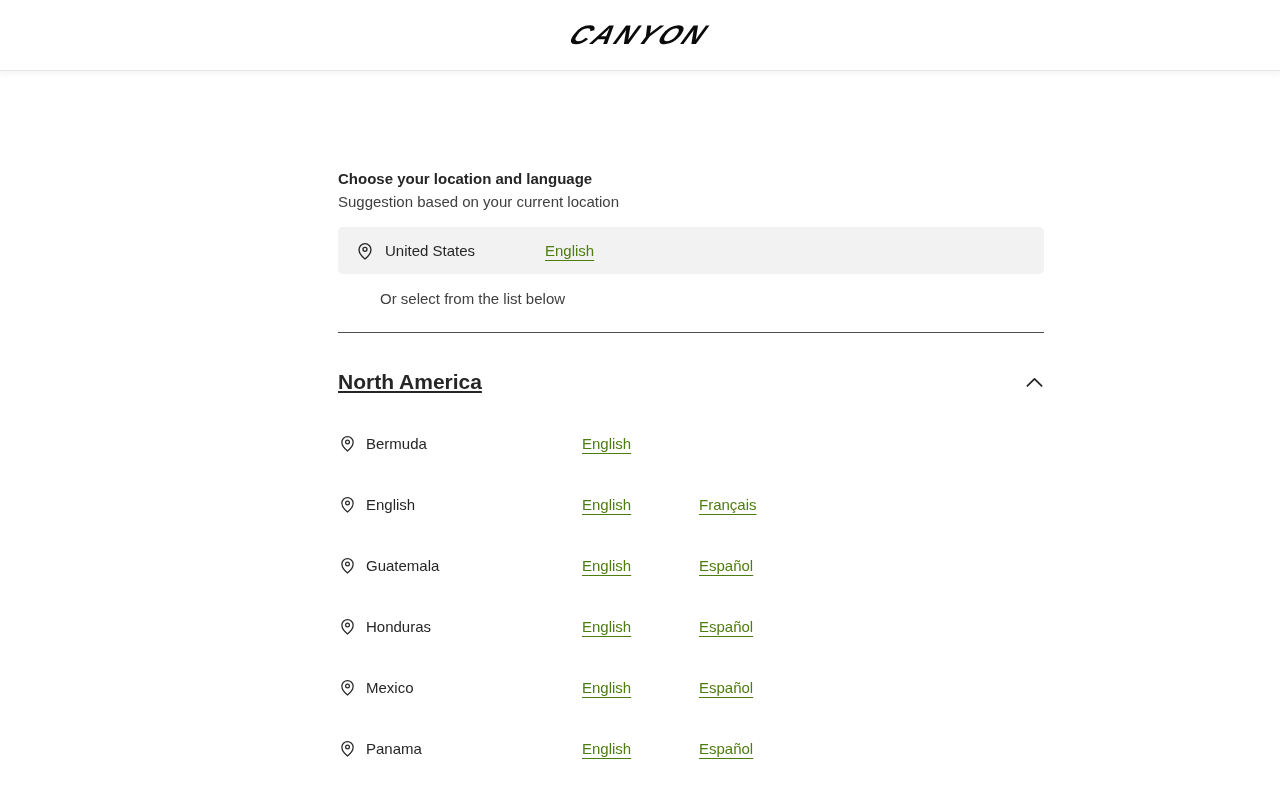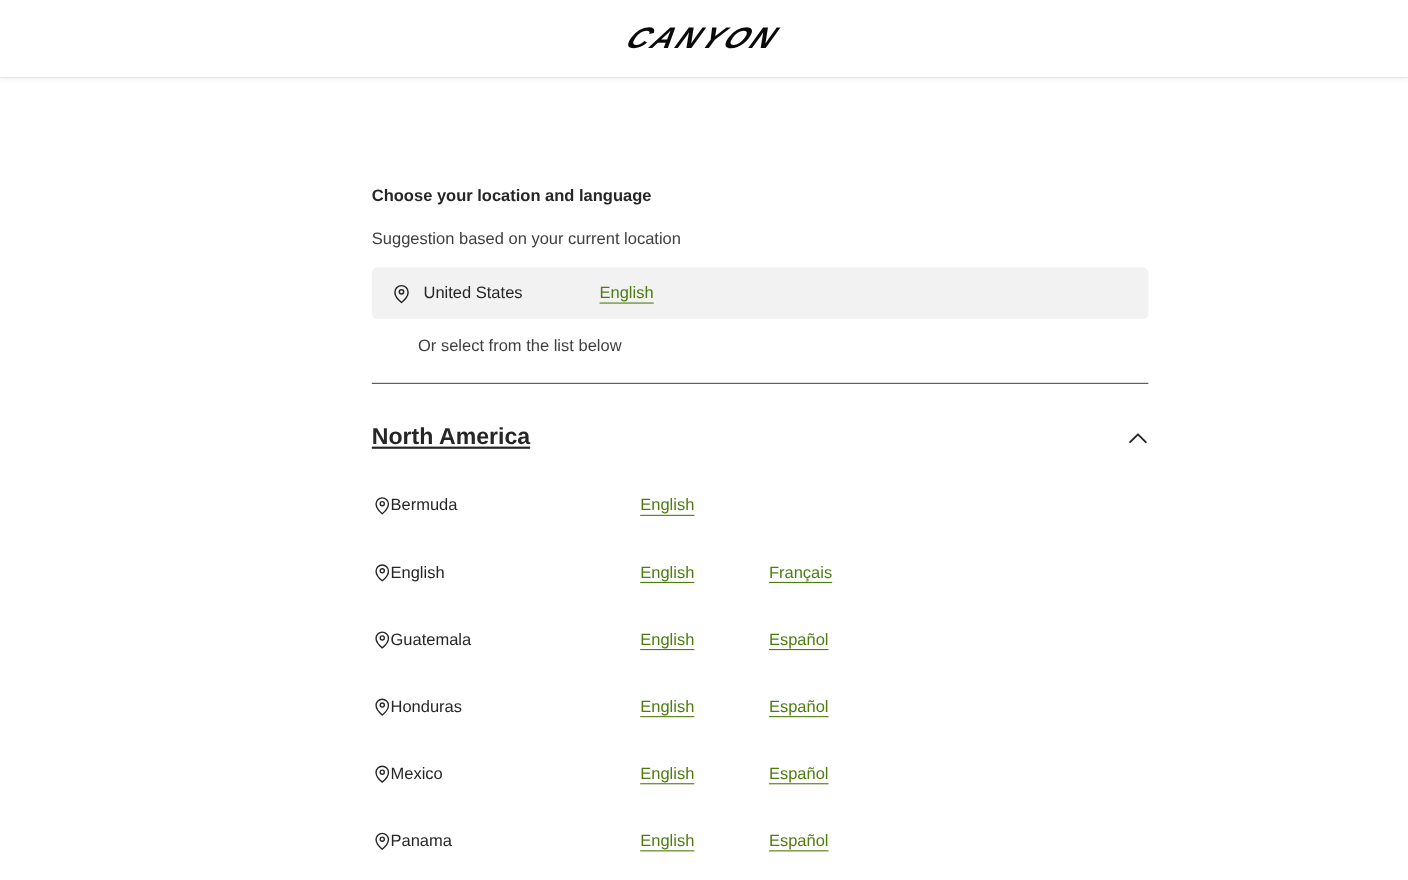--- a/index.html
+++ b/index.html
@@ -39,21 +39,21 @@
     padding-top: 100px;
   }
 
   .intro-title {
     font-size: 15px;
     font-weight: bold;
     color: #262626;
     line-height: 16px;
   }
   .intro-suggestion {
-    margin-top: 23px;
+    margin-top: 7px;
     font-size: 15px;
     color: #404040;
     line-height: 15px;
   }
 
   
   .suggest-box {
     margin-top: 18px;
     height: 47px;
     background: #f2f2f2;
@@ -116,20 +116,21 @@
   .country-list { margin-top: 19px; }
   .country-row {
     height: 61px;
     display: flex;
     align-items: center;
   }
   .row-left {
     width: 244px;
     display: flex;
     align-items: center;
+    gap: 11px;
     padding-left: 2px;
   }
   .lang-links { display: flex; align-items: center; }
   .lang-slot { width: 117px; }
   .lang-slot:last-child { width: auto; }
 
   .pin-icon { display: inline-flex; flex-shrink: 0; }
 </style>
 </head>
 <body>

